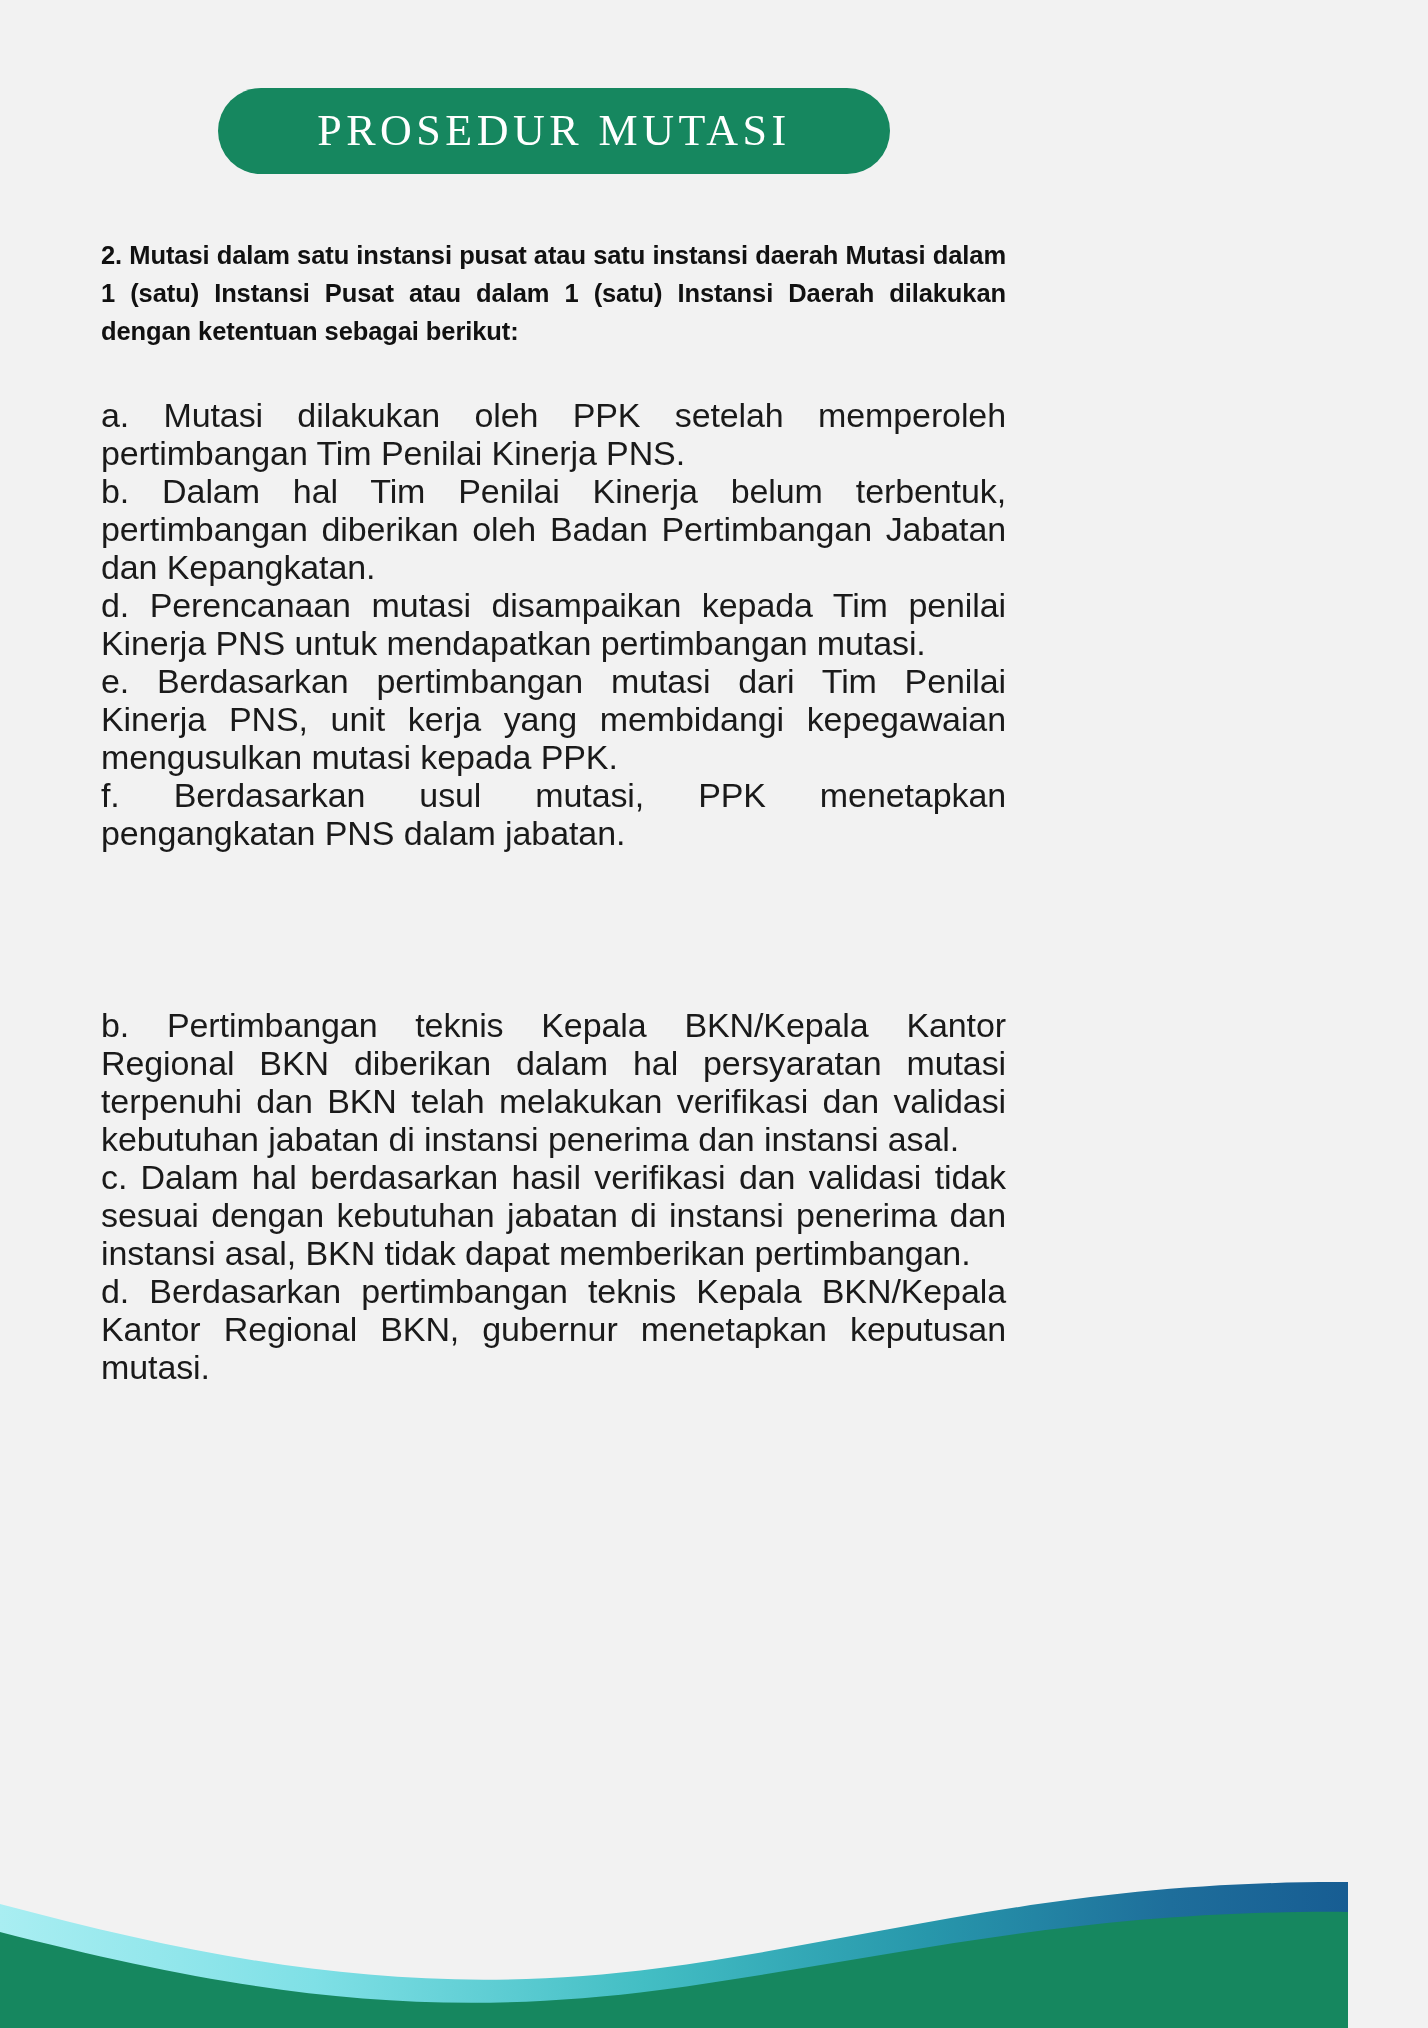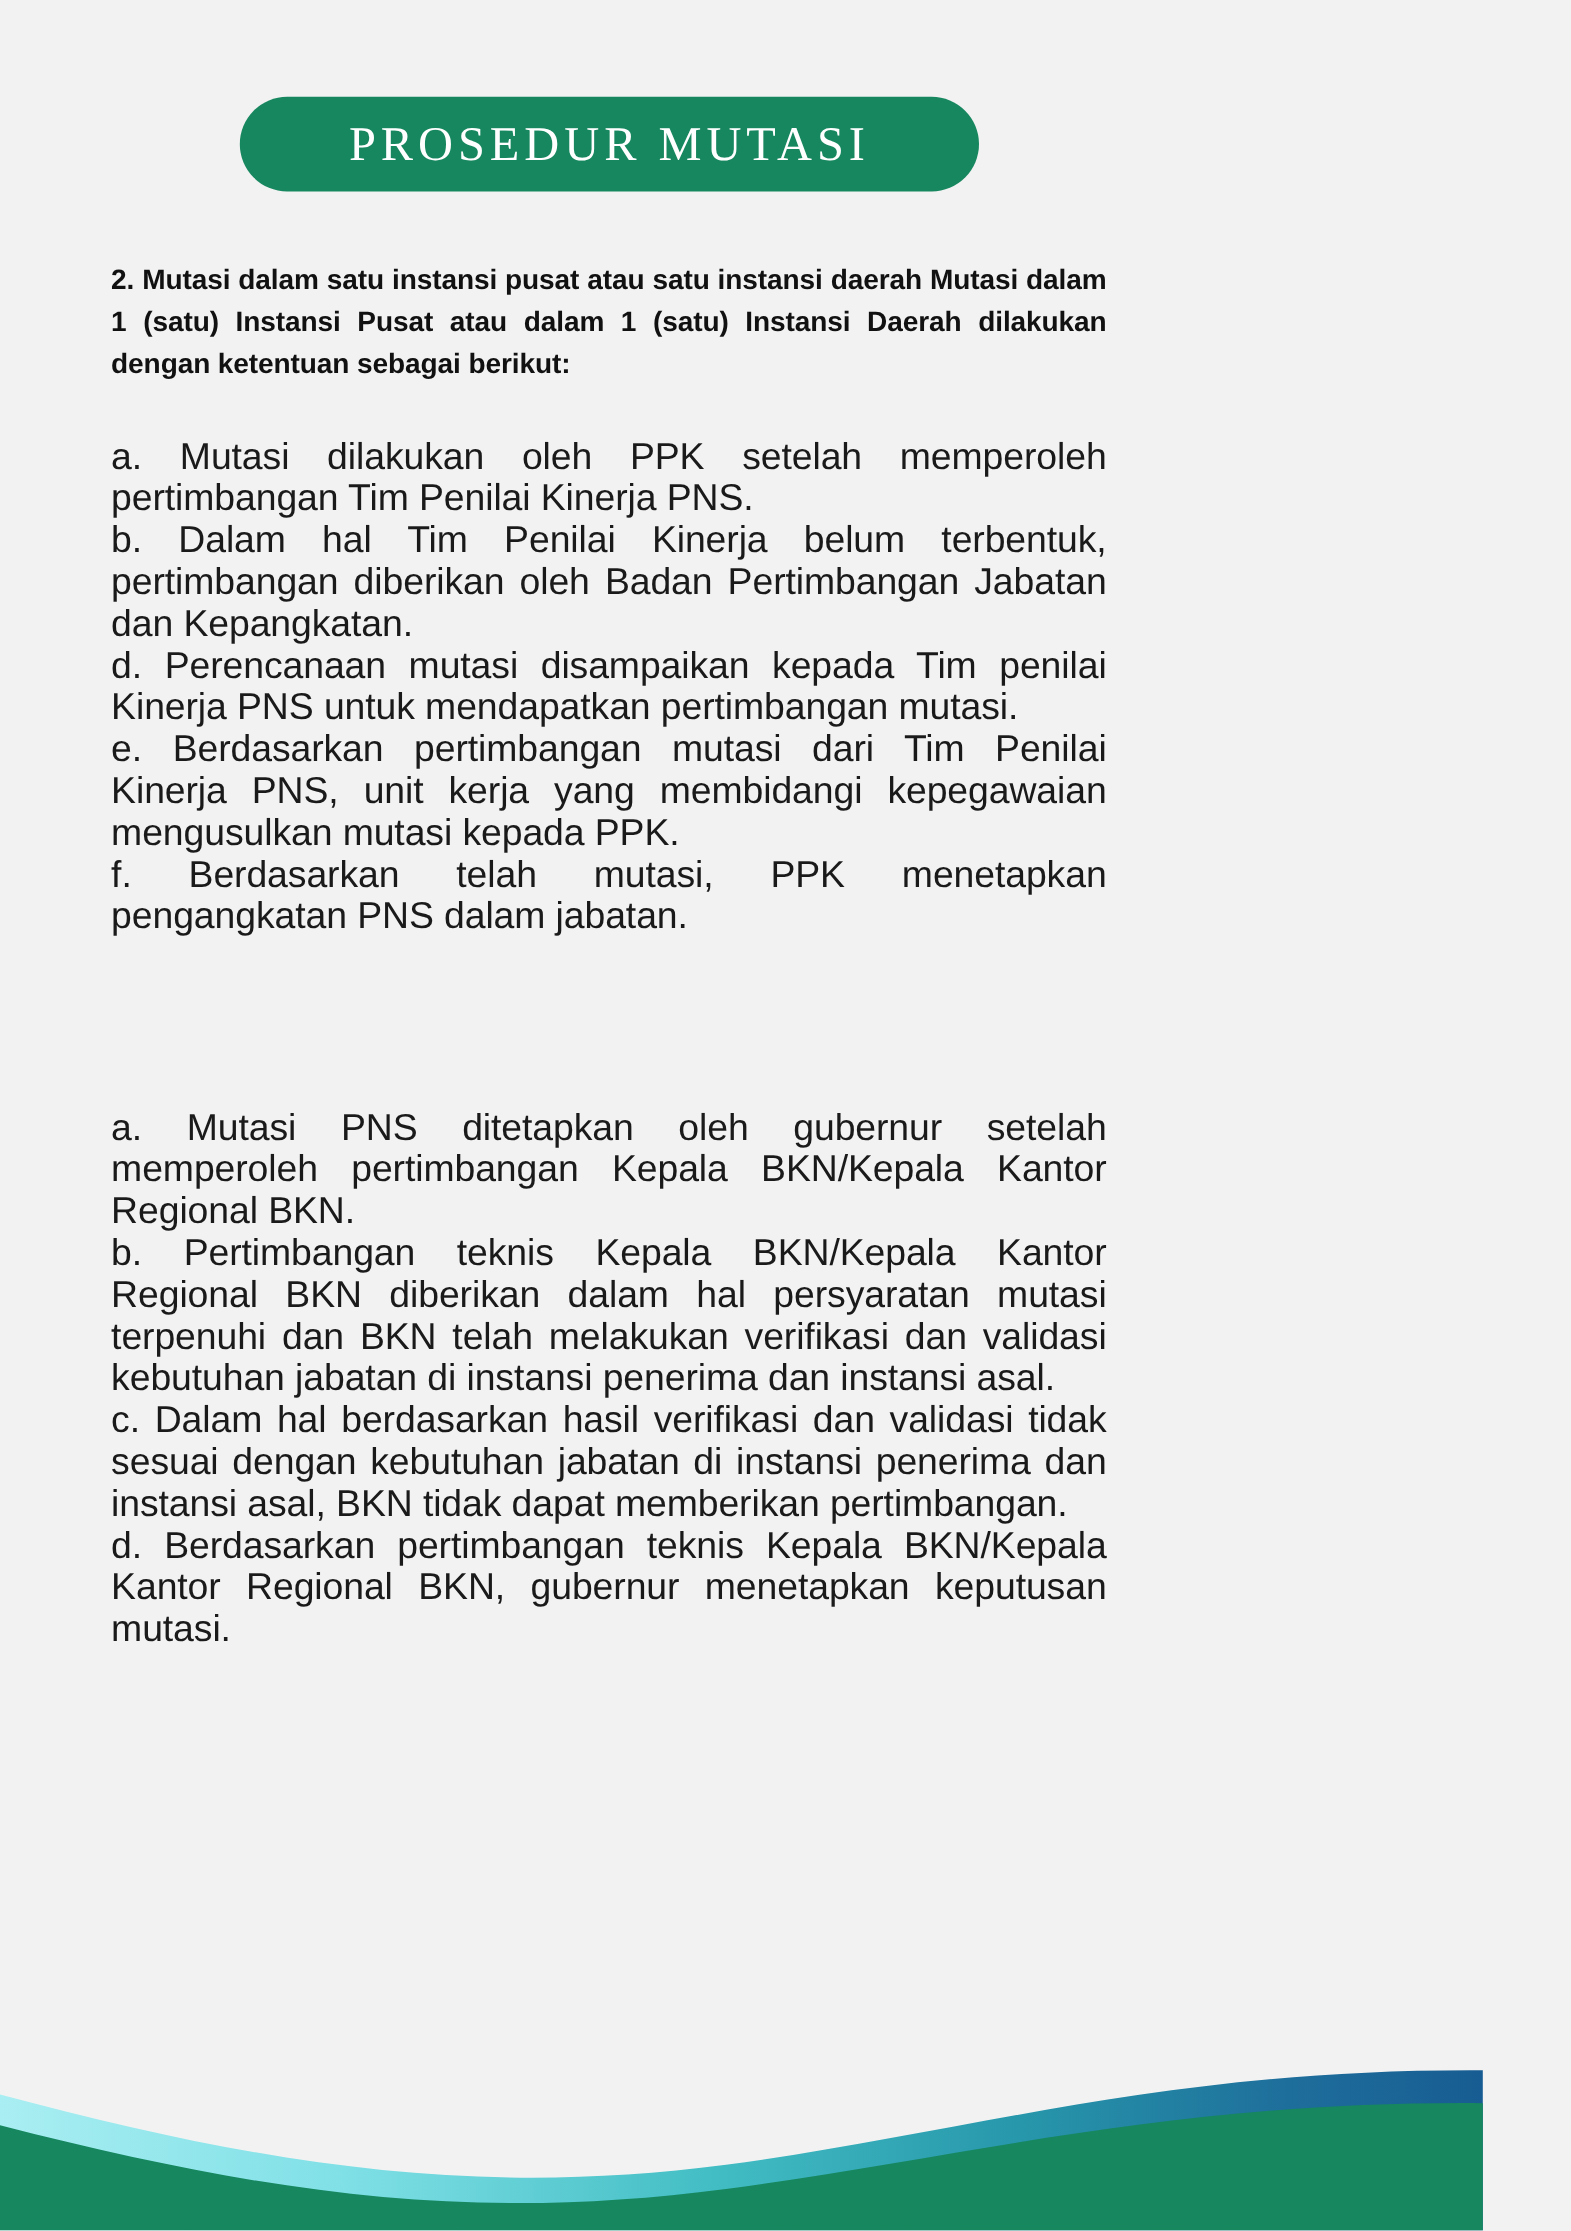--- a/index.html
+++ b/index.html
@@ -124,30 +124,29 @@
 
     <p class="section-heading">2. Mutasi dalam satu instansi pusat atau satu instansi daerah Mutasi dalam 1 (satu) Instansi Pusat atau dalam 1 (satu) Instansi Daerah dilakukan dengan ketentuan sebagai berikut:</p>
 
     <div class="gap-before-list"></div>
 
     <div class="body-list">
       <p class="list-item">a. Mutasi dilakukan oleh PPK setelah memperoleh pertimbangan Tim Penilai Kinerja PNS.</p>
       <p class="list-item">b. Dalam hal Tim Penilai Kinerja belum terbentuk, pertimbangan diberikan oleh Badan Pertimbangan Jabatan dan Kepangkatan.</p>
       <p class="list-item">d. Perencanaan mutasi disampaikan kepada Tim penilai Kinerja PNS untuk mendapatkan pertimbangan mutasi.</p>
       <p class="list-item">e. Berdasarkan pertimbangan mutasi dari Tim Penilai Kinerja PNS, unit kerja yang membidangi kepegawaian mengusulkan mutasi kepada PPK.</p>
-      <p class="list-item">f. Berdasarkan telah mutasi, PPK menetapkan pengangkatan PNS dalam jabatan.</p>
+      <p class="list-item">f. Berdasarkan usul mutasi, PPK menetapkan pengangkatan PNS dalam jabatan.</p>
     </div>
 
     <div class="gap-between-sections"></div>
 
 
     <div class="gap-before-list"></div>
 
     <div class="body-list">
-      <p class="list-item">a. Mutasi PNS ditetapkan oleh gubernur setelah memperoleh pertimbangan Kepala BKN/Kepala Kantor Regional BKN.</p>
       <p class="list-item">b. Pertimbangan teknis Kepala BKN/Kepala Kantor Regional BKN diberikan dalam hal persyaratan mutasi terpenuhi dan BKN telah melakukan verifikasi dan validasi kebutuhan jabatan di instansi penerima dan instansi asal.</p>
       <p class="list-item">c. Dalam hal berdasarkan hasil verifikasi dan validasi tidak sesuai dengan kebutuhan jabatan di instansi penerima dan instansi asal, BKN tidak dapat memberikan pertimbangan.</p>
       <p class="list-item">d. Berdasarkan pertimbangan teknis Kepala BKN/Kepala Kantor Regional BKN, gubernur menetapkan keputusan mutasi.</p>
     </div>
 
   </div>
 
   <div class="wave-wrap">
     <svg class="wave-svg" viewBox="0 0 1428 180" preserveAspectRatio="none">
       <defs>

